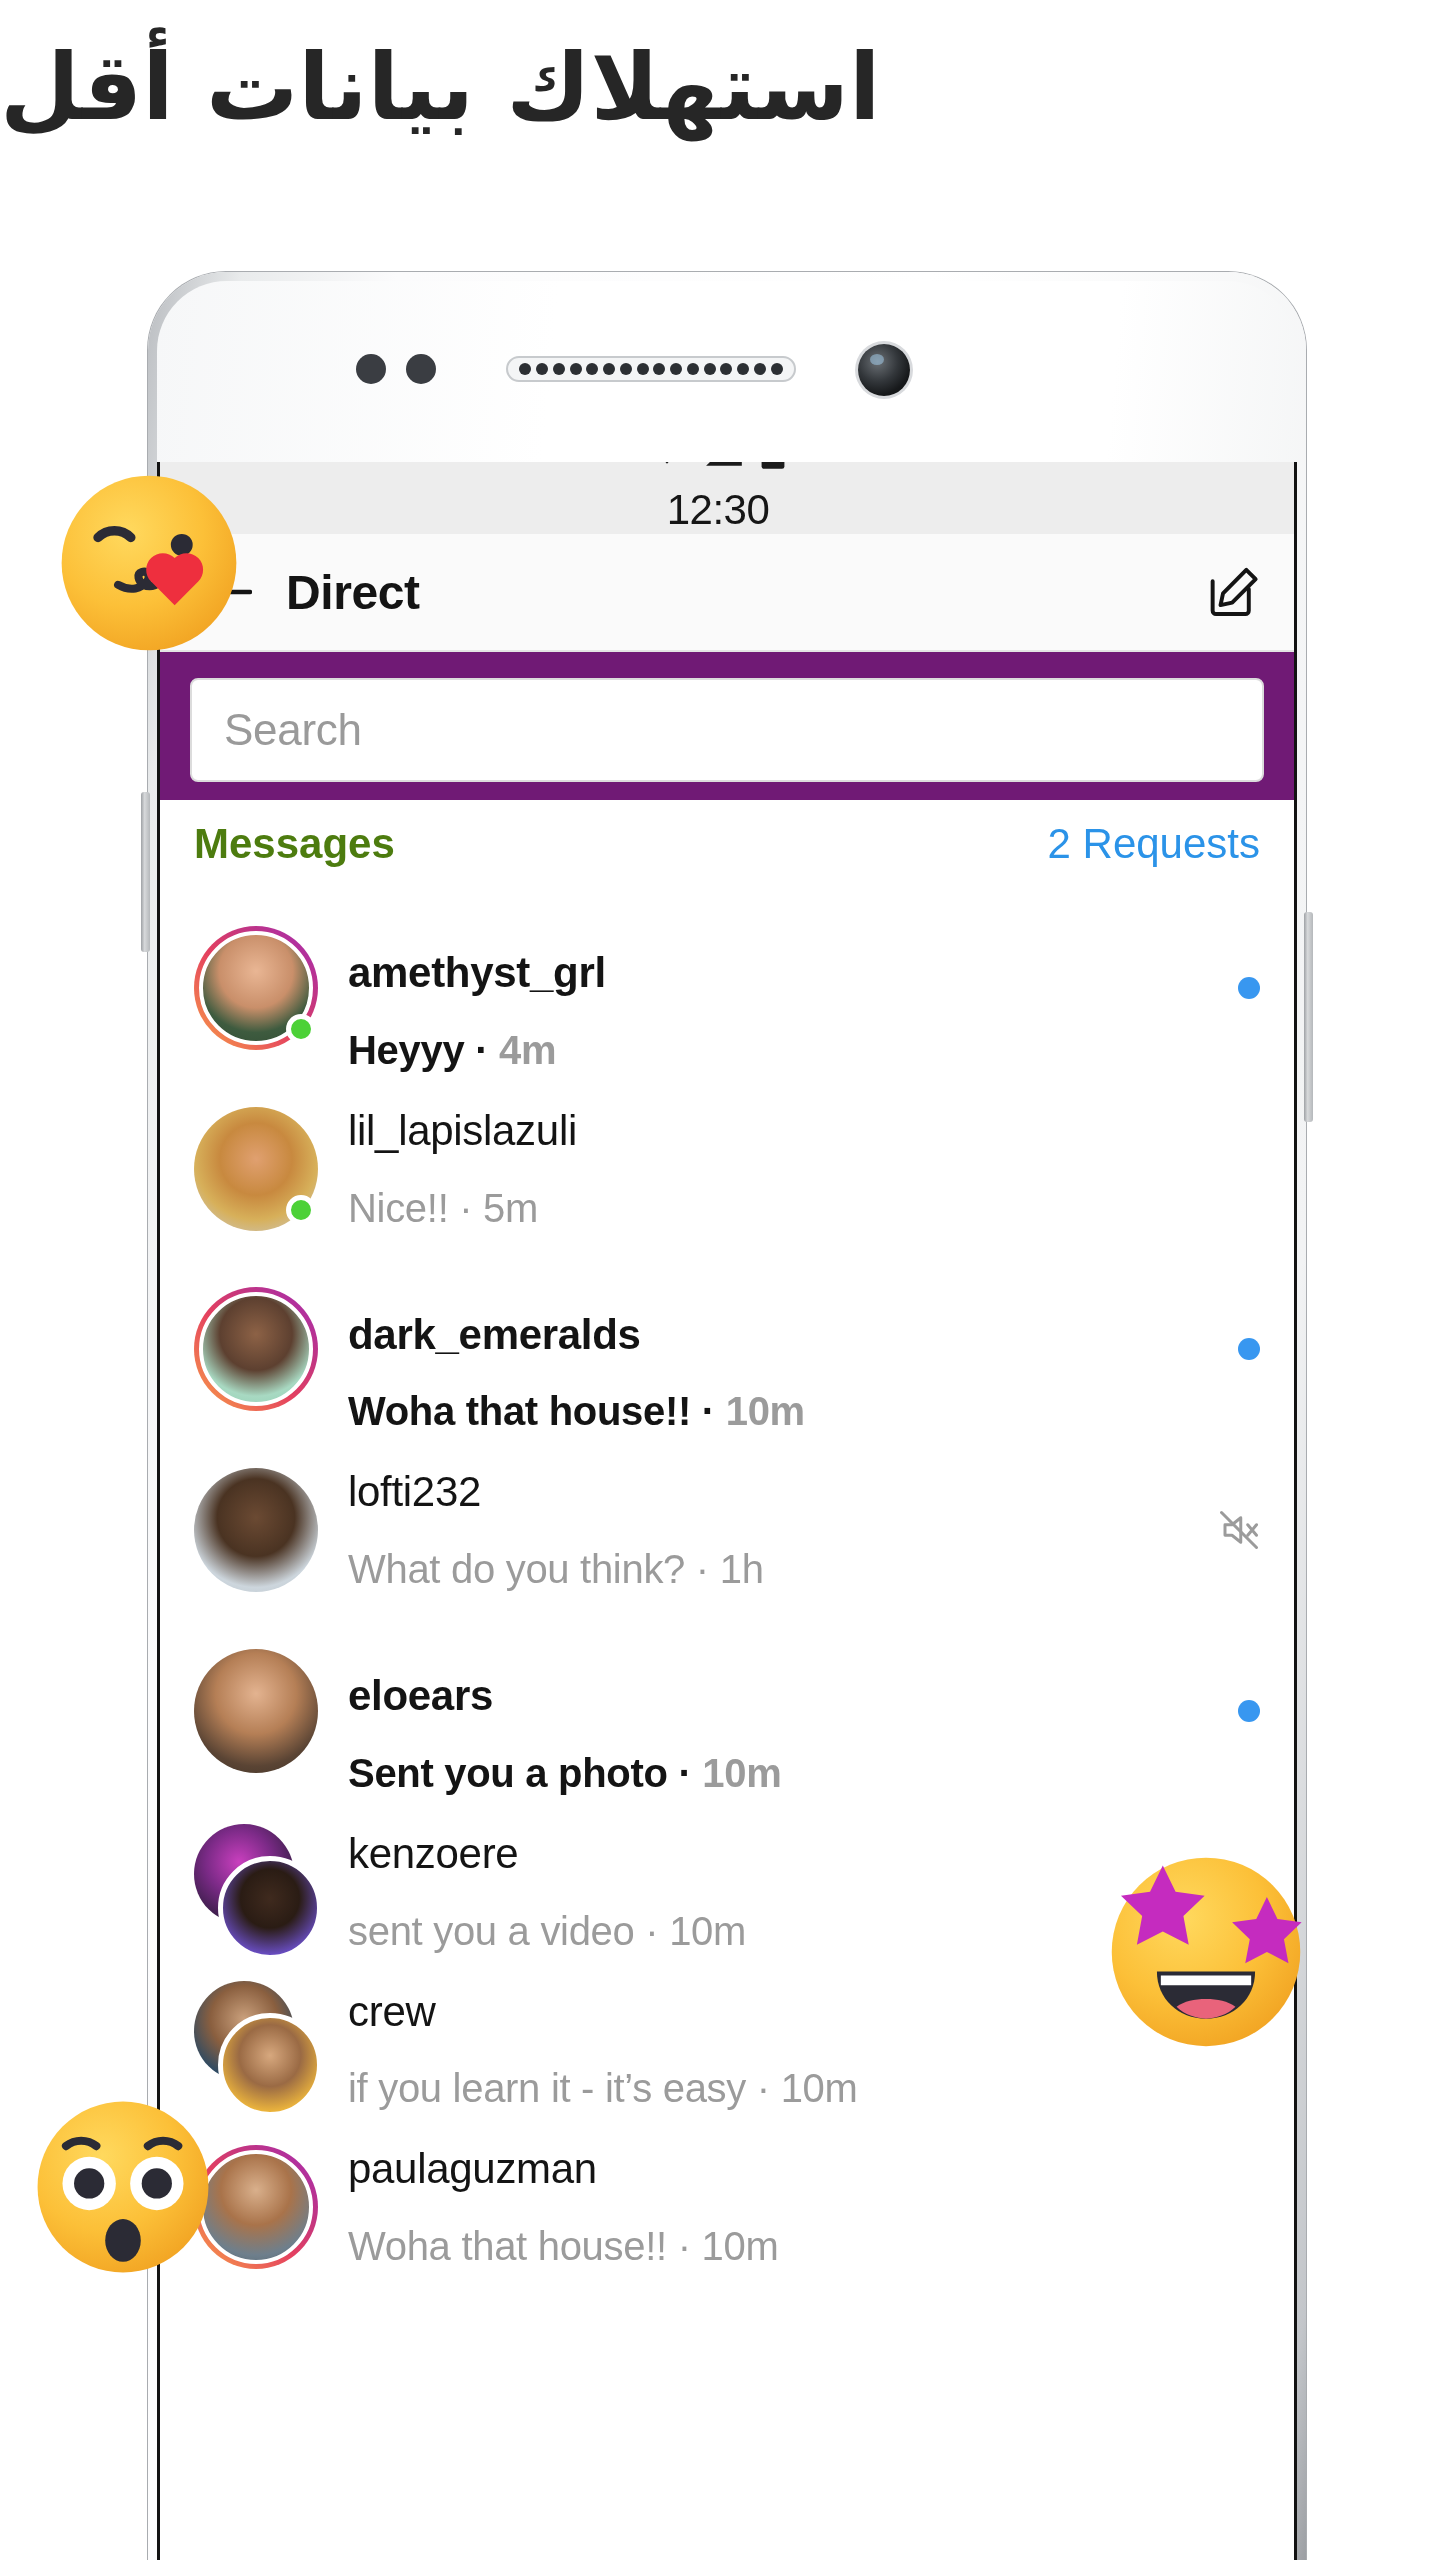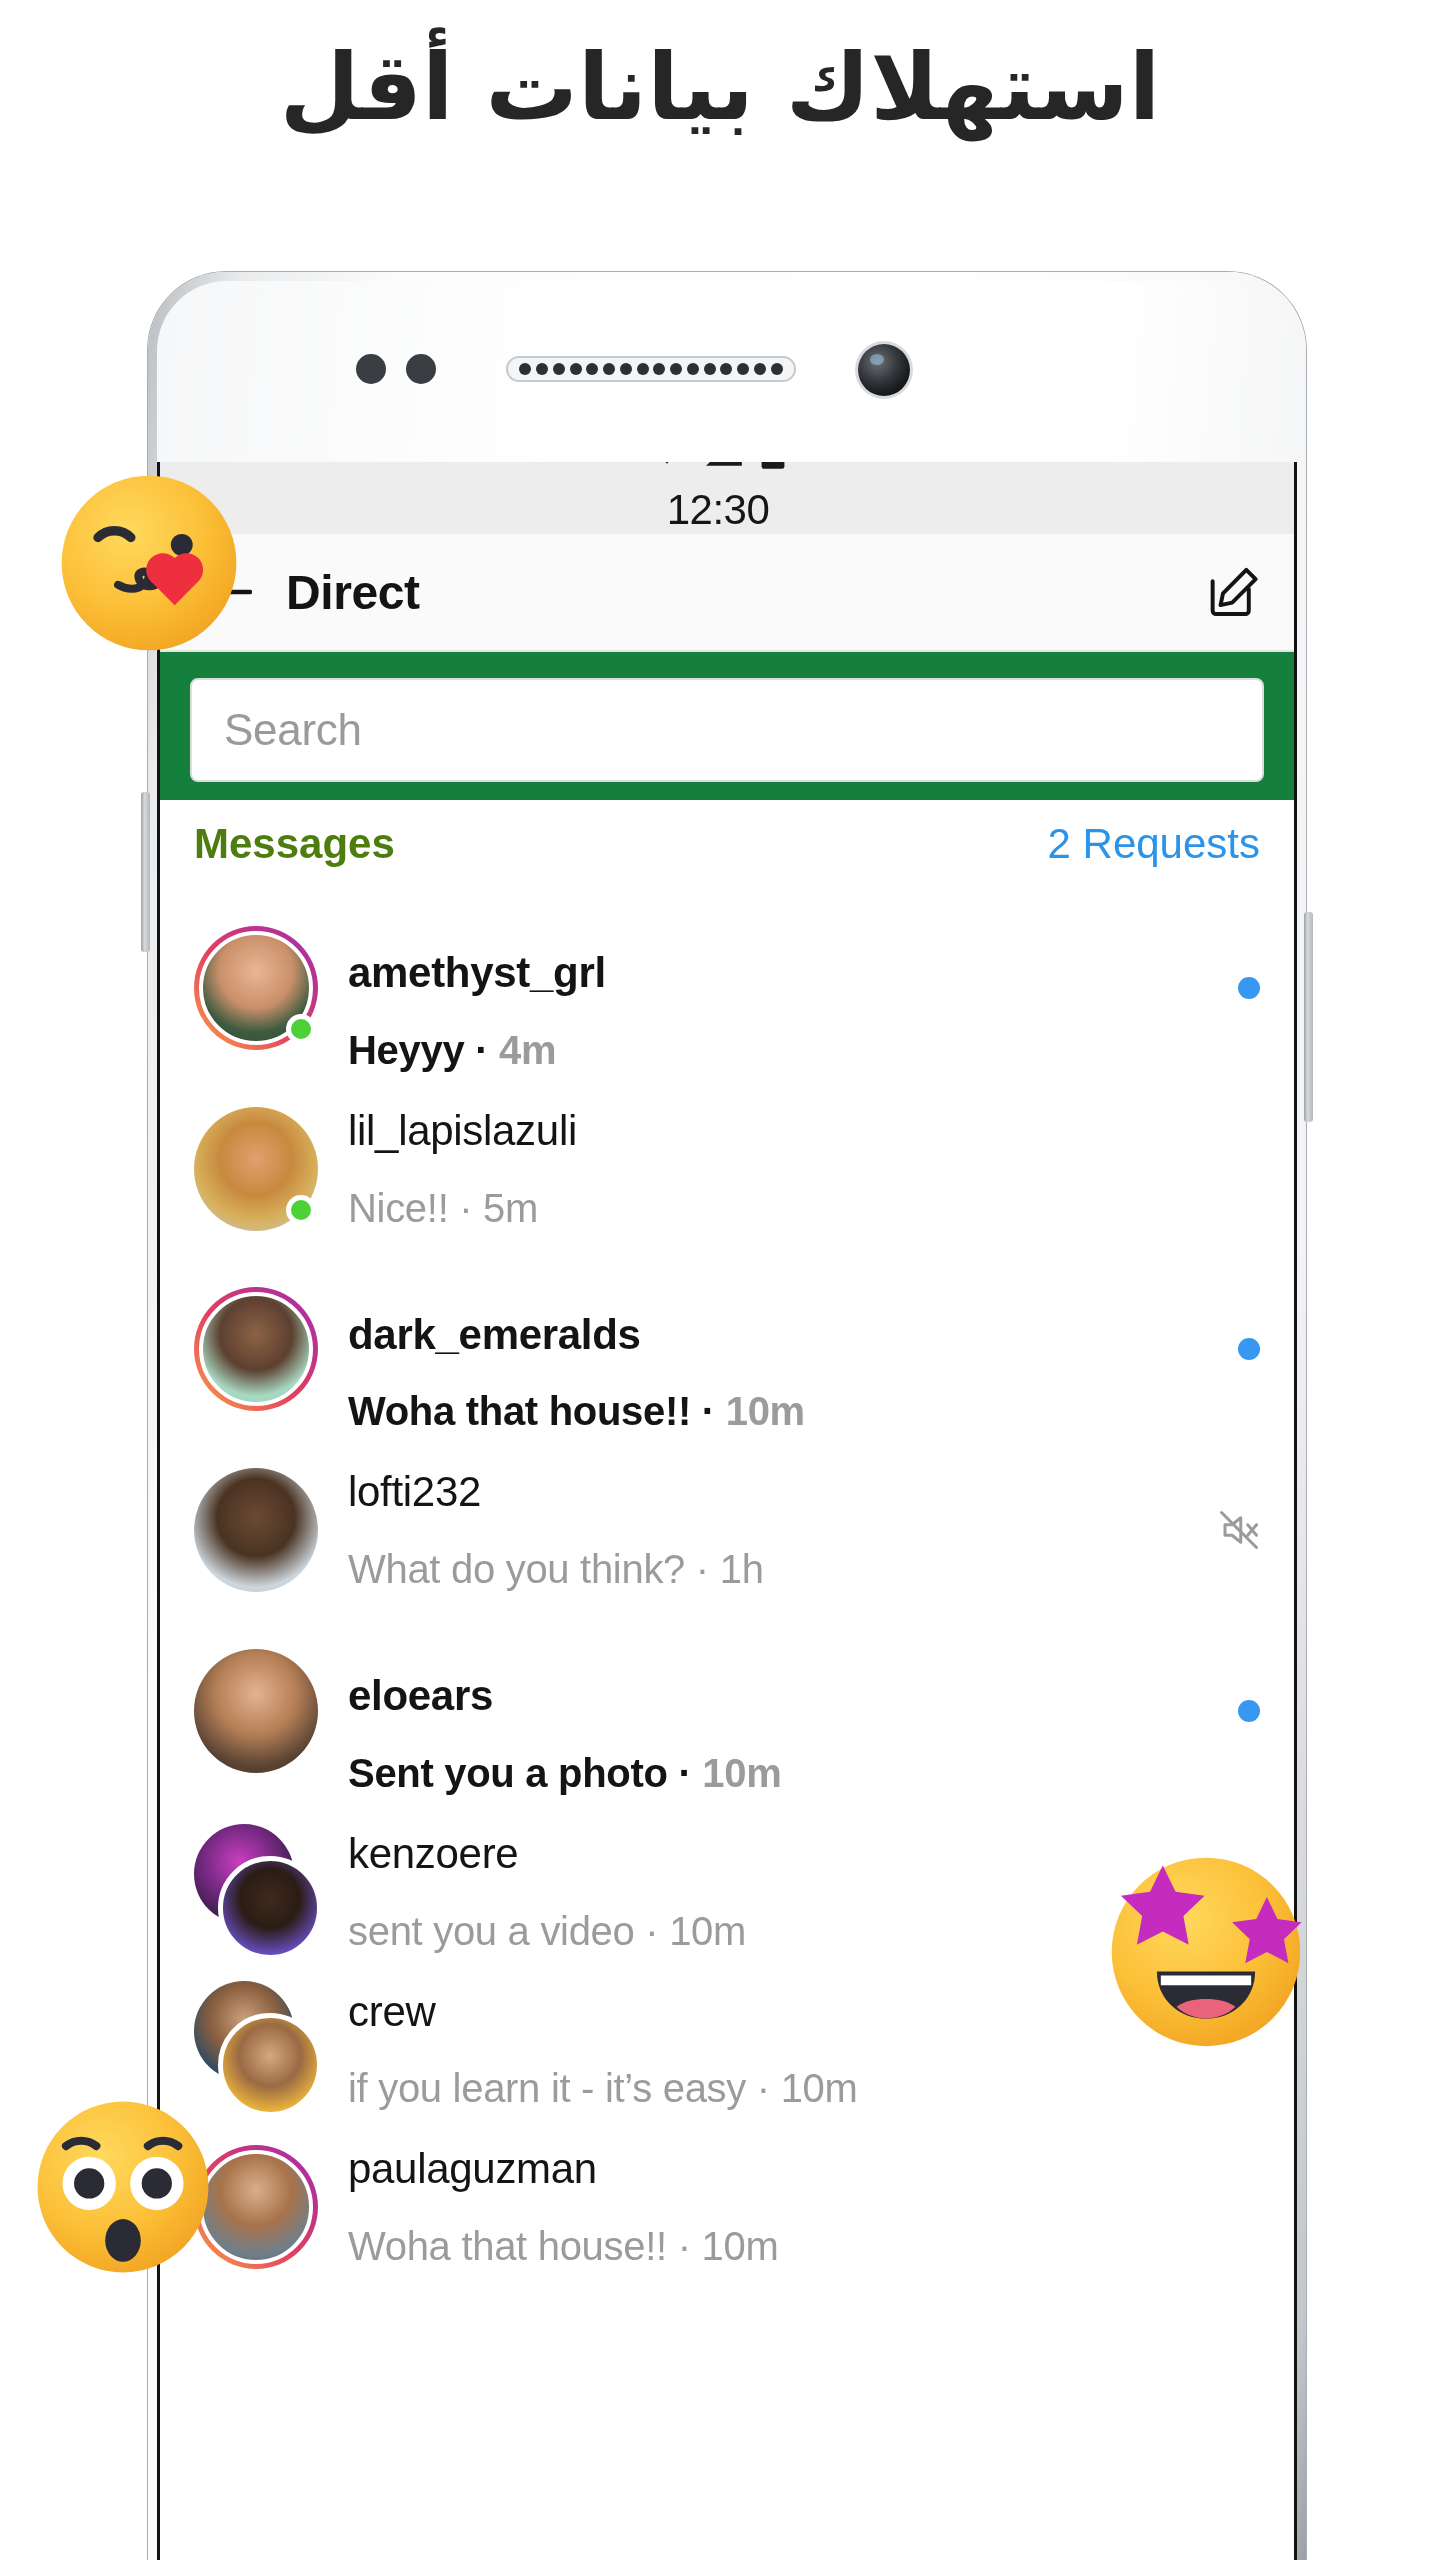--- a/index.html
+++ b/index.html
@@ -9,21 +9,21 @@
     background: #ffffff;
     font-family: "Liberation Sans", sans-serif;
     overflow: hidden;
   }
   .stage { position: relative; width: 1440px; height: 2560px; background:#fff; }
 
   
   .headline {
     position: absolute;
     top: 30px; left: 0; width: 1440px;
-    text-align: center;
+    text-align: left;
     direction: rtl;
     font-family: "DejaVu Sans", sans-serif;
     font-size: 92px;
     font-weight: bold;
     color: #262626;
     letter-spacing: 0px;
     line-height: 1.25;
   }
 
   
@@ -116,21 +116,21 @@
   }
   .back-arrow { width: 58px; height: 44px; flex: none; }
   .appbar-title {
     font-size: 48px; font-weight: bold; color: #141414;
     margin-left: 34px; letter-spacing: -0.4px;
   }
   .appbar-spacer { flex: 1 1 auto; }
   .compose { width: 54px; height: 54px; flex: none; }
 
   
-  .search-wrap { padding: 26px 30px 18px; background:#15803d; }
+  .search-wrap { padding: 26px 30px 18px; background:#701a75; }
   .search-box {
     height: 104px;
     border: 2px solid #dcdcdc;
     border-radius: 8px;
     background: #fff;
     display: flex; align-items: center;
     padding: 0 32px;
   }
   .search-placeholder {
     font-size: 44px; color: #9a9a9a; letter-spacing: -0.3px;

